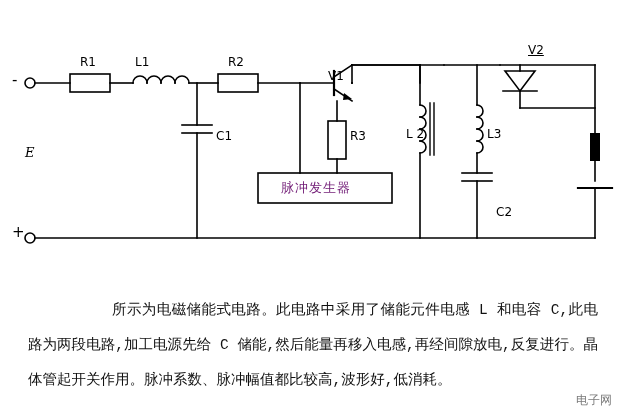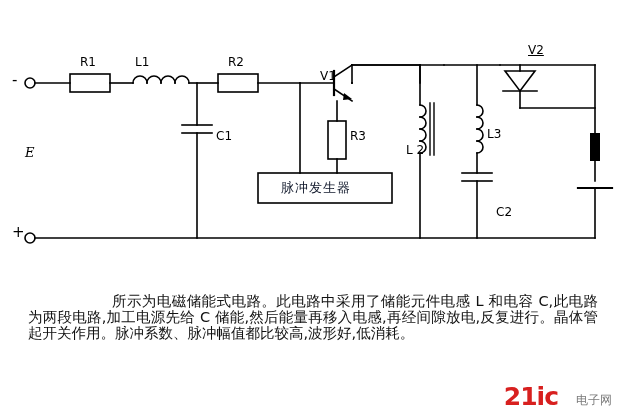--- a/index.html
+++ b/index.html
@@ -32,34 +32,35 @@
     color: #000000;
     white-space: nowrap;
   }
   .lbl-serif {
     font-family: "DejaVu Serif", "Liberation Serif", serif;
     font-style: italic;
   }
   .pulse-box-label {
     position: absolute;
     font-size: 13px;
-    color: #0f172a;
+    color: #701a75;
     white-space: nowrap;
     letter-spacing: 1px;
   }
   #caption {
     position: absolute;
     left: 28px;
     top: 278px;
     width: 570px;
     font-size: 14.5px;
-    line-height: 16px;
+    line-height: 35px;
     color: #111111;
     text-align: justify;
     text-indent: 84px;
+    font-family: Liberation Mono, monospace;
   }
   #watermark {
     position: absolute;
     right: 8px;
     bottom: 4px;
     height: 30px;
     width: 150px;
   }
   .wm-21ic {
     position: absolute;
@@ -179,31 +180,30 @@
       <line x1="35" y1="205" x2="595" y2="205"></line>
       <circle cx="30" cy="205" r="5"></circle>
 
     </g>
   </svg>
 
   <span class="lbl" style="left:80px; top:22px;">R1</span>
   <span class="lbl" style="left:135px; top:22px;text-align:right;">L1</span>
   <span class="lbl" style="left:228px; top:22px;">R2</span>
   <span class="lbl" style="left:216px; top:96px;">C1</span>
-  <span class="lbl" style="left:320px; top:36px;">V1</span>
+  <span class="lbl" style="left:328px; top:36px;">V1</span>
   <span class="lbl" style="left:350px; top:96px;">R3</span>
-  <span class="lbl" style="left:406px; top:110px;">L 2</span>
+  <span class="lbl" style="left:406px; top:94px;">L 2</span>
   <span class="lbl" style="left:487px; top:94px;text-align:center;">L3</span>
   <span class="lbl" style="left:496px; top:172px;">C2</span>
   <span class="lbl" style="left:528px; top:10px;text-decoration:underline;">V2</span>
   <span class="lbl lbl-serif" style="left:25px; top:112px; font-size:13px;">E</span>
   <span class="lbl" style="left:12px; top:38px; font-size:15px;">-</span>
   <span class="lbl" style="left:12px; top:190px; font-size:15px;">+</span>
 
   <span class="pulse-box-label" style="left:281px; top:146px;">脉冲发生器</span>
 </div>
 
 <p id="caption">所示为电磁储能式电路。此电路中采用了储能元件电感 L 和电容 C,此电路为两段电路,加工电源先给 C 储能,然后能量再移入电感,再经间隙放电,反复进行。晶体管起开关作用。脉冲系数、脉冲幅值都比较高,波形好,低消耗。</p>
 
 <div id="watermark">
-  <span class="wm-21ic">21ic</span>
   <span class="wm-cn">电子网</span>
 </div>
 
 </body></html>

